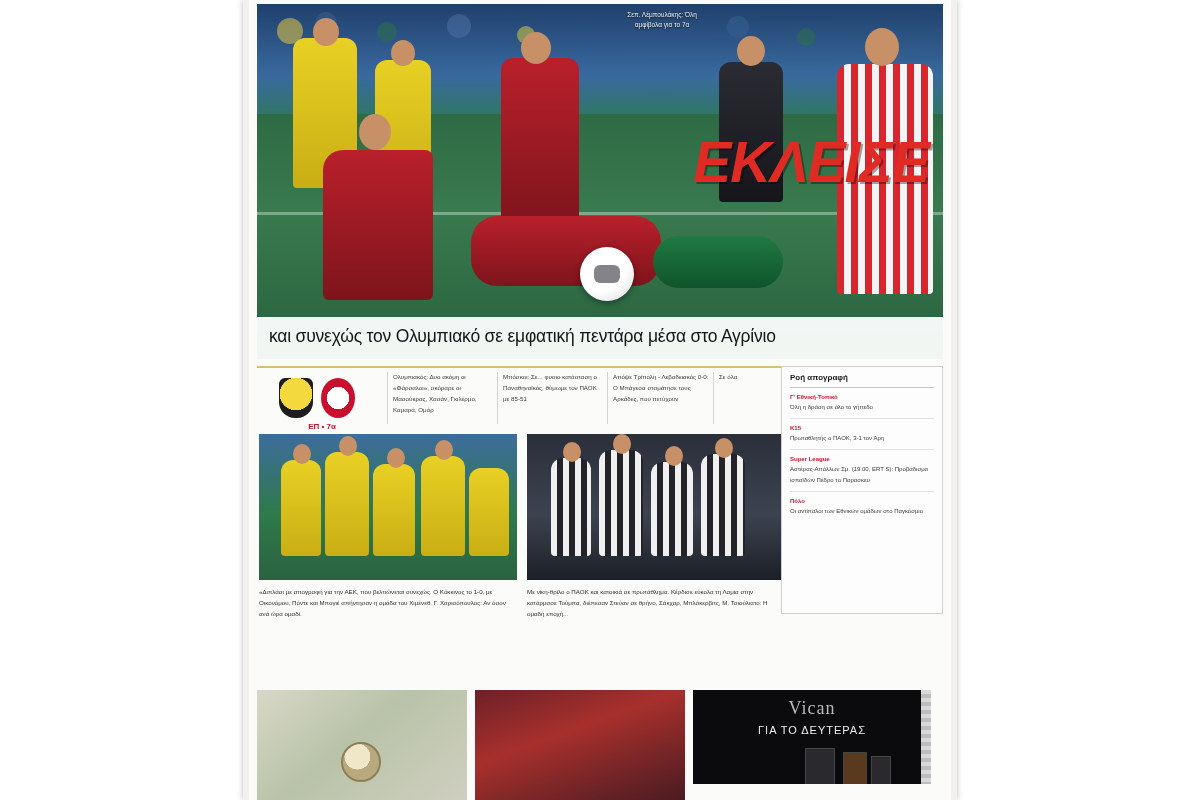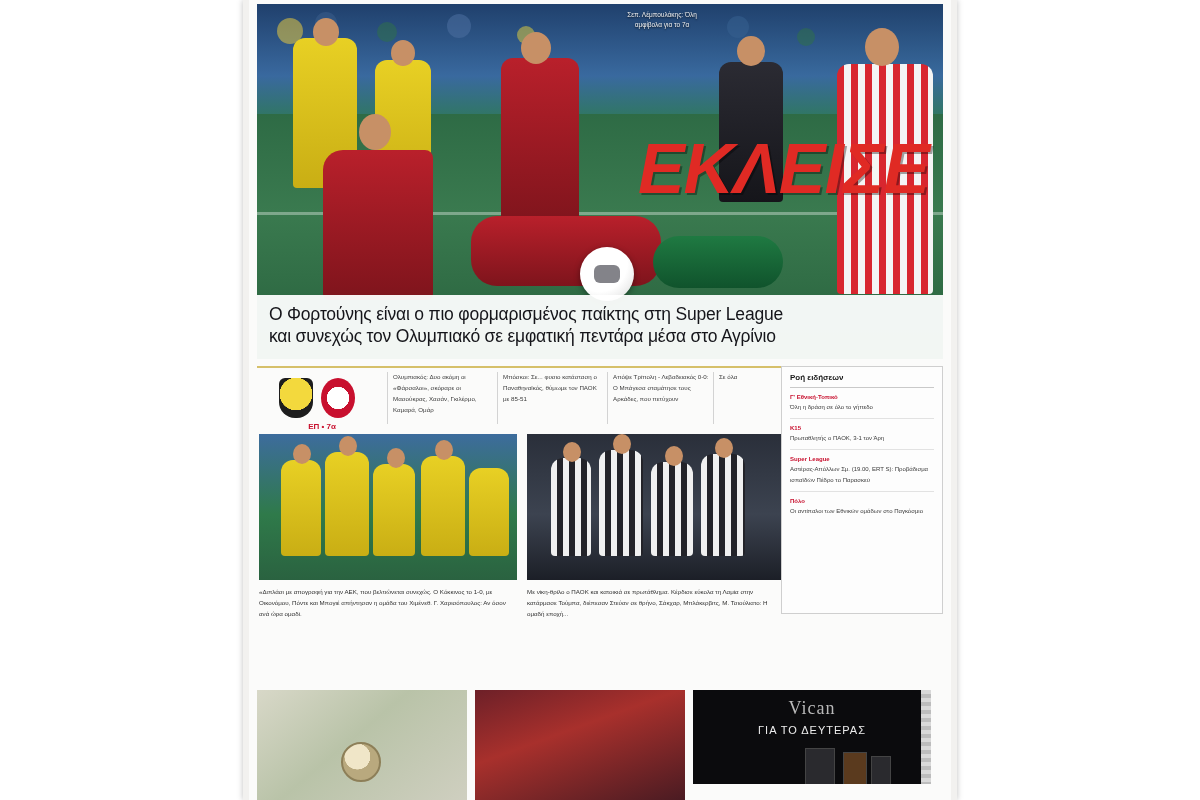--- a/index.html
+++ b/index.html
@@ -190,21 +190,21 @@
     border-radius: 6px;
     background: rgba(30,30,40,0.55);
   }
   .hero-headline {
     position: absolute;
     right: 14px;
     top: 130px;
     font-family: "Liberation Sans", sans-serif;
     font-weight: bold;
     font-style: italic;
-    font-size: 70px;
+    font-size: 57px;
     letter-spacing: -1px;
     color: #e02a24;
     text-shadow: 2px 2px 0 rgba(0,0,0,0.35);
     line-height: 1;
   }
   .hero-topnote {
     position: absolute;
     left: 360px;
     top: 6px;
     width: 90px;
@@ -451,21 +451,20 @@
 
         <div class="player p-stripe" style="left:580px;top:60px;width:96px;height:230px;"></div>
         <div class="skin" style="left:608px;top:24px;width:34px;height:38px;"></div>
 
         <div class="ball"></div>
 
         <div class="hero-topnote">Σεπ. Λέμπουλάκης: Όλη αμφίβολα για το 7α</div>
         <div class="hero-headline">ΕΚΛΕΙΣΕ</div>
 
         <div class="hero-caption">
-          <div class="l1">Ο Φορτούνης είναι ο πιο φορμαρισμένος παίκτης στη Super League</div>
           <div class="l2">και συνεχώς τον Ολυμπιακό σε εμφατική πεντάρα μέσα στο Αγρίνιο</div>
         </div>
       </div>
 
       <div class="mid">
         <div class="mid-left">
 
           <div class="crests">
             <div class="crest aek"></div>
             <div class="crest oly"></div>
@@ -503,21 +502,21 @@
             <div class="skin" style="left:86px;top:0px;width:18px;height:20px;"></div>
             <div class="skin" style="left:138px;top:12px;width:18px;height:20px;"></div>
             <div class="skin" style="left:188px;top:4px;width:18px;height:20px;"></div>
           </div>
 
           <div class="blurb blurb-a">«Διπλάσι με απογραφή για την ΑΕΚ, που βελτιώνεται συνεχώς. Ο Κόκκινος το 1-0, με Οικονόμου, Πόντε και Μπογιέ απήντησαν η ομάδα του Χιμένεθ. Γ. Χαρισόπουλος: Αν όσον ανά ώρα ομαδί.</div>
           <div class="blurb blurb-b">Με νίκη-θρίλο ο ΠΑΟΚ και κατοικιά σε πρωτάθλημα. Κέρδισε εύκολα τη Λαμία στην κατάρμασε Τούμπα, διέπεσαν Στεύαν σε θρήνο, Σάκχαρ, Μπλάκερβιτς, Μ. Τσιούλιατο: Η ομαδή εποχή...</div>
         </div>
 
         <div class="rail">
-          <div class="rail-title">Ροή ειδήσεων</div>
+          <div class="rail-title">Ροή απογραφή</div>
 
           <div class="rail-item">
             <div class="rail-cat">Γ' Εθνική-Τοπικό</div>
             <div class="rail-text">Όλη η δράση σε όλο το γήπεδο</div>
           </div>
           <div class="rail-item">
             <div class="rail-cat">Κ15</div>
             <div class="rail-text">Πρωταθλητής ο ΠΑΟΚ, 3-1 τον Άρη</div>
           </div>
           <div class="rail-item">

